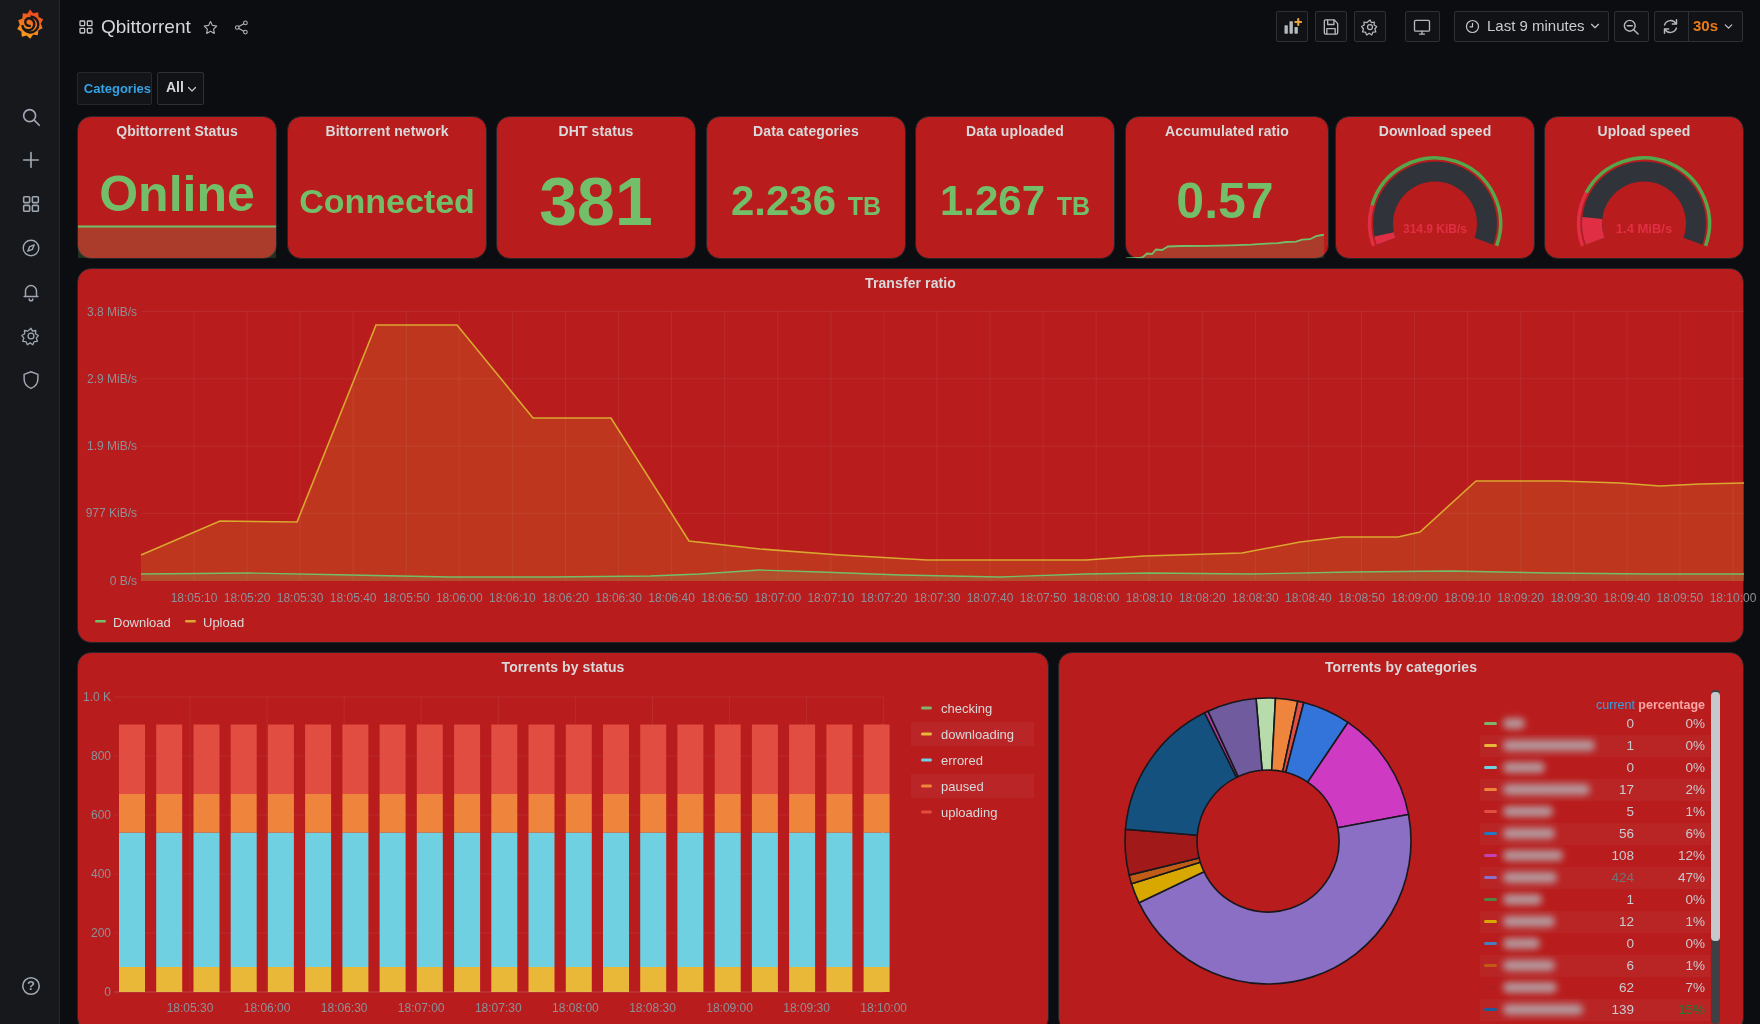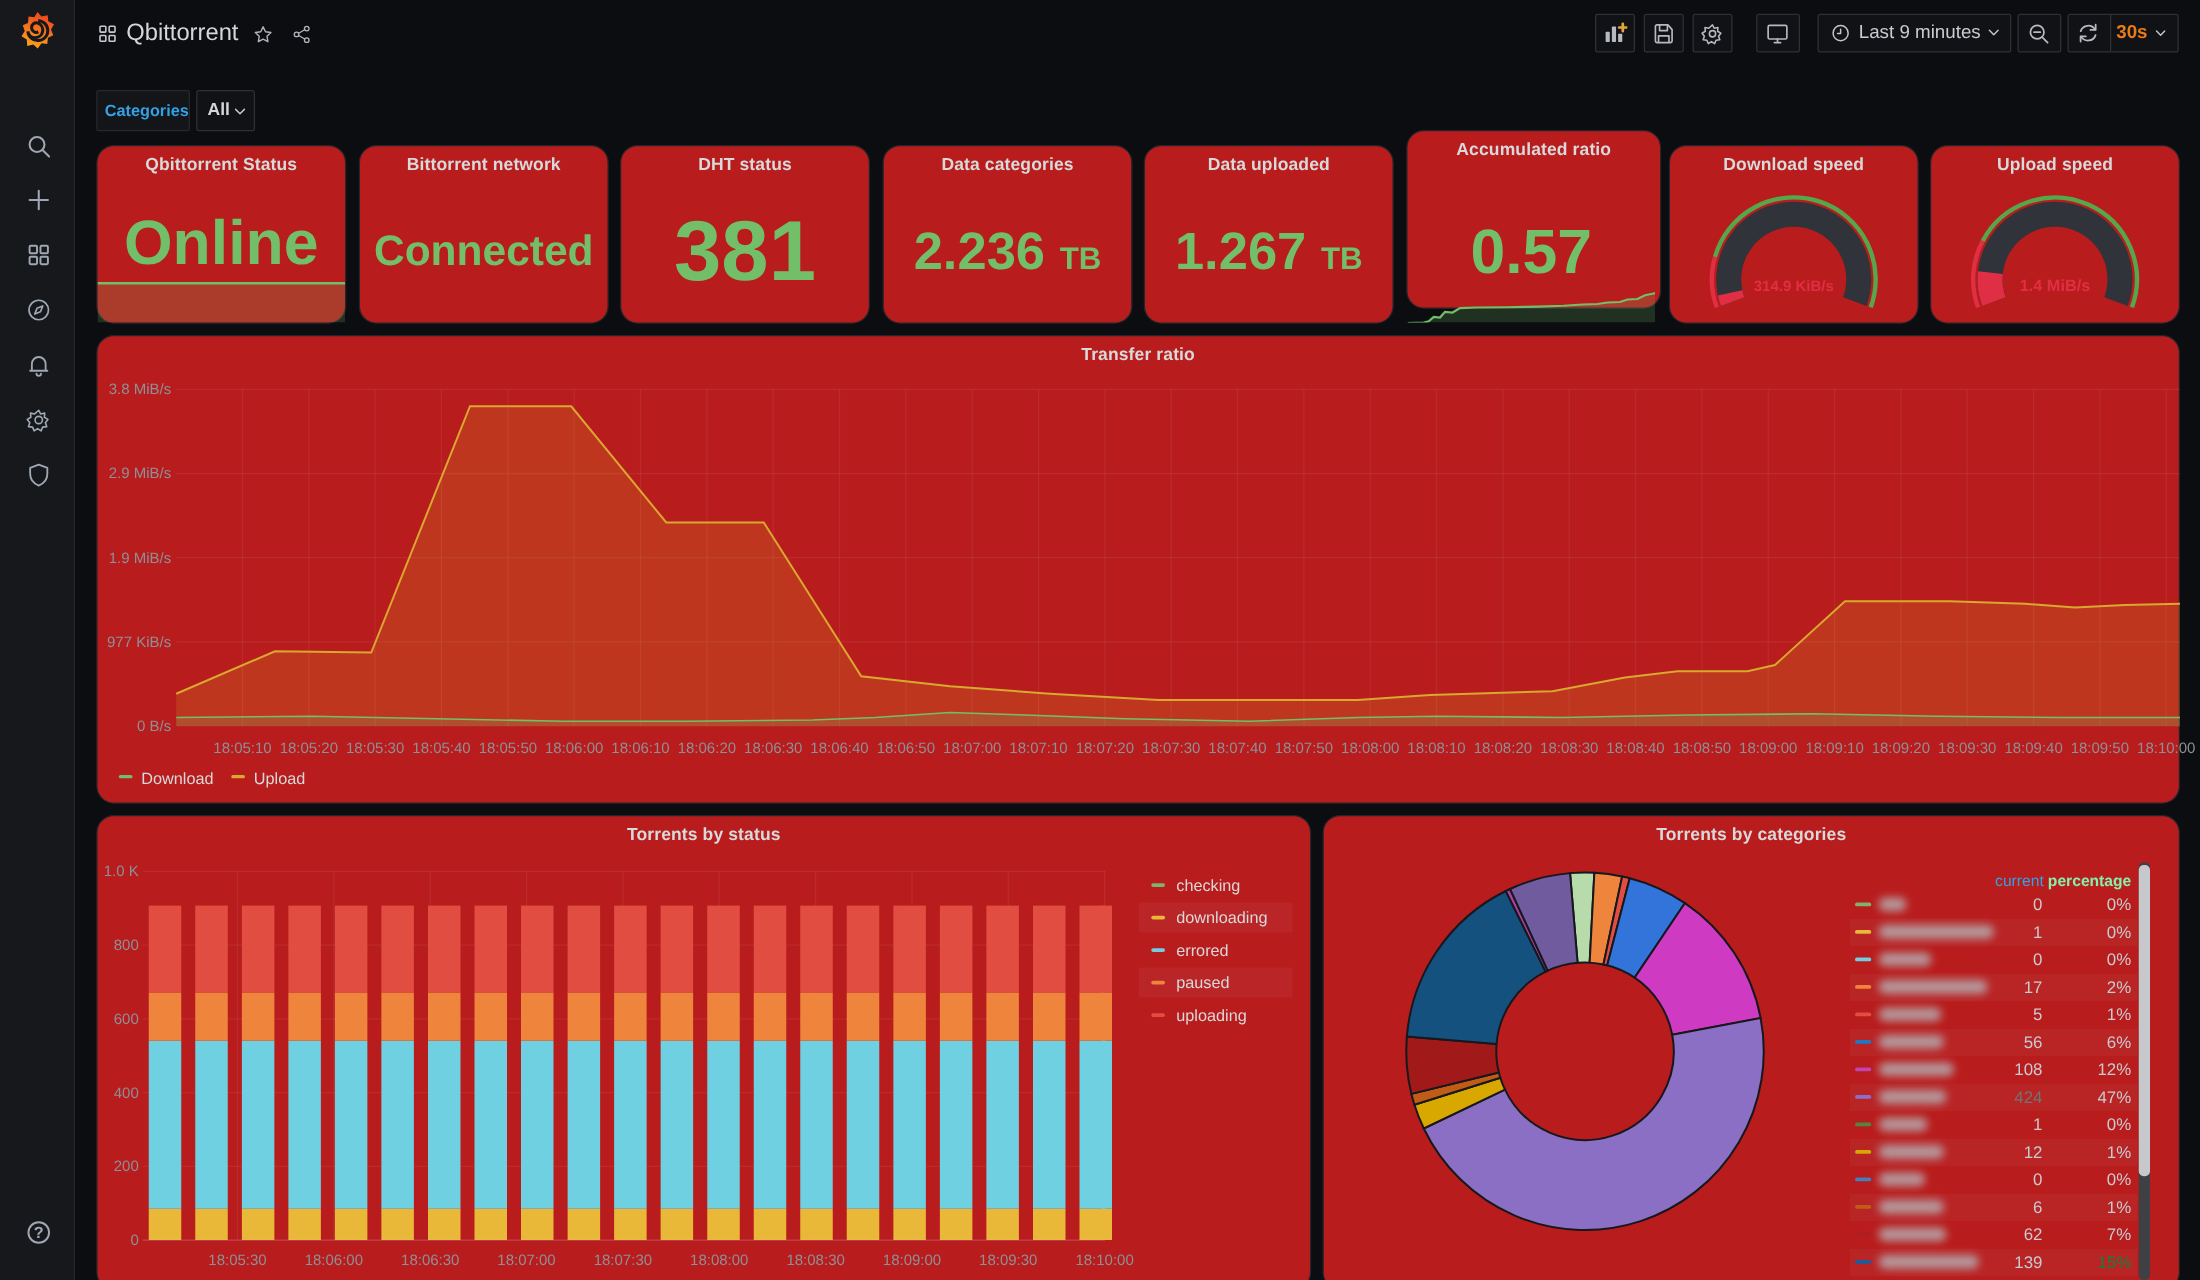--- a/index.html
+++ b/index.html
@@ -131,21 +131,21 @@
   </div>
 <div class="panel" style="left:496px;top:116px;width:200px;height:143px">
     <div class="ptitle">DHT status</div>
   </div>
 <div class="panel" style="left:706px;top:116px;width:200px;height:143px">
     <div class="ptitle">Data categories</div>
   </div>
 <div class="panel" style="left:915px;top:116px;width:200px;height:143px">
     <div class="ptitle">Data uploaded</div>
   </div>
-<div class="panel" style="left:1125px;top:104px;width:204px;height:143px">
+<div class="panel" style="left:1125px;top:116px;width:204px;height:143px">
     <div class="ptitle">Accumulated ratio</div>
   </div>
 <div class="panel" style="left:1335px;top:116px;width:200px;height:143px">
     <div class="ptitle">Download speed</div>
   </div>
 <div class="panel" style="left:1544px;top:116px;width:200px;height:143px">
     <div class="ptitle">Upload speed</div>
   </div>
 <div class="abs" style="left:77px;top:116px;width:200px;height:143px;padding-top:13px;display:flex;align-items:center;justify-content:center">
     <span style="color:#73bf69;font-size:50px;font-weight:bold;line-height:1">Online</span>
@@ -418,21 +418,21 @@
     <path d="M 350.51 162.45 A 143 143 0 0 1 81.04 250.79 L 145.97 219.68 A 71 71 0 0 0 279.77 175.82 Z" fill="#8a6fc4" stroke="#16181d" stroke-width="1.6"></path>
     <path d="M 81.04 250.79 A 143 143 0 0 1 73.54 231.76 L 142.25 210.23 A 71 71 0 0 0 145.97 219.68 Z" fill="#d9a800" stroke="#16181d" stroke-width="1.6"></path>
     <path d="M 73.54 231.76 A 143 143 0 0 1 71.13 223.11 L 141.05 205.94 A 71 71 0 0 0 142.25 210.23 Z" fill="#c15c17" stroke="#16181d" stroke-width="1.6"></path>
     <path d="M 71.13 223.11 A 143 143 0 0 1 67.48 177.28 L 139.24 183.18 A 71 71 0 0 0 141.05 205.94 Z" fill="#a21919" stroke="#16181d" stroke-width="1.6"></path>
     <path d="M 67.48 177.28 A 143 143 0 0 1 146.64 60.80 L 178.54 125.35 A 71 71 0 0 0 139.24 183.18 Z" fill="#15517f" stroke="#16181d" stroke-width="1.6"></path>
     <path d="M 146.64 60.80 A 143 143 0 0 1 150.02 59.19 L 180.22 124.55 A 71 71 0 0 0 178.54 125.35 Z" fill="#b53ca7" stroke="#16181d" stroke-width="1.6"></path>
     <path d="M 150.02 59.19 A 143 143 0 0 1 198.03 46.50 L 204.06 118.25 A 71 71 0 0 0 180.22 124.55 Z" fill="#6f5b9e" stroke="#16181d" stroke-width="1.6"></path>
   </svg>
 <div class="abs" style="left:1058px;top:652px;width:686px;height:380px;overflow:hidden">
     <div class="abs" style="left:489px;top:46px;width:88px;text-align:right;font-size:12.5px;font-weight:normal;color:#33a2e5">current</div>
-    <div class="abs" style="left:577px;top:46px;width:70px;text-align:right;font-size:12.5px;font-weight:bold;color:#86efac">percentage</div>
+    <div class="abs" style="left:577px;top:46px;width:70px;text-align:right;font-size:12.5px;font-weight:bold;color:#fca5a5">percentage</div>
     <div class="abs" style="left:426px;top:70.0px;width:13px;height:3px;border-radius:1.5px;background:#7eb26d"></div>
     <div class="abs" style="left:445px;top:65.5px;width:22px;height:11px;border-radius:5px;background:#b4b6bb;opacity:.8;filter:blur(3.5px)"></div>
     <div class="abs" style="left:476px;top:64.0px;width:100px;text-align:right;font-size:13.5px;color:#c9cad0">0</div>
     <div class="abs" style="left:547px;top:64.0px;width:100px;text-align:right;font-size:13.5px;color:#c9cad0">0%</div>
     <div class="abs" style="left:422px;top:82.5px;width:230px;height:22px;background:rgba(204,204,220,0.05)"></div>
     <div class="abs" style="left:426px;top:92.0px;width:13px;height:3px;border-radius:1.5px;background:#eab839"></div>
     <div class="abs" style="left:445px;top:87.5px;width:92px;height:11px;border-radius:5px;background:#b4b6bb;opacity:.8;filter:blur(3.5px)"></div>
     <div class="abs" style="left:476px;top:86.0px;width:100px;text-align:right;font-size:13.5px;color:#c9cad0">1</div>
     <div class="abs" style="left:547px;top:86.0px;width:100px;text-align:right;font-size:13.5px;color:#c9cad0">0%</div>
     <div class="abs" style="left:426px;top:114.0px;width:13px;height:3px;border-radius:1.5px;background:#6ed0e0"></div>

